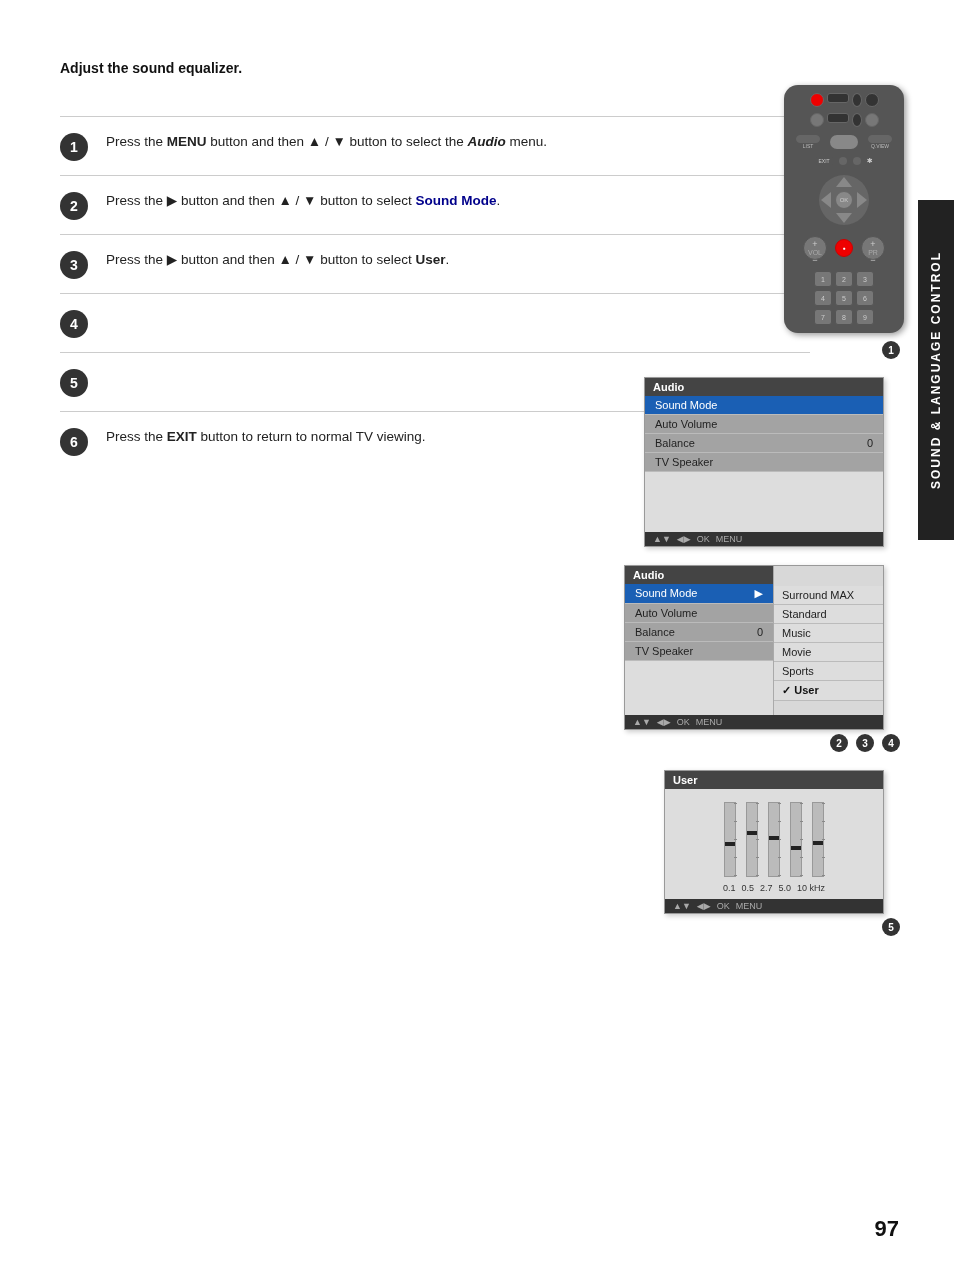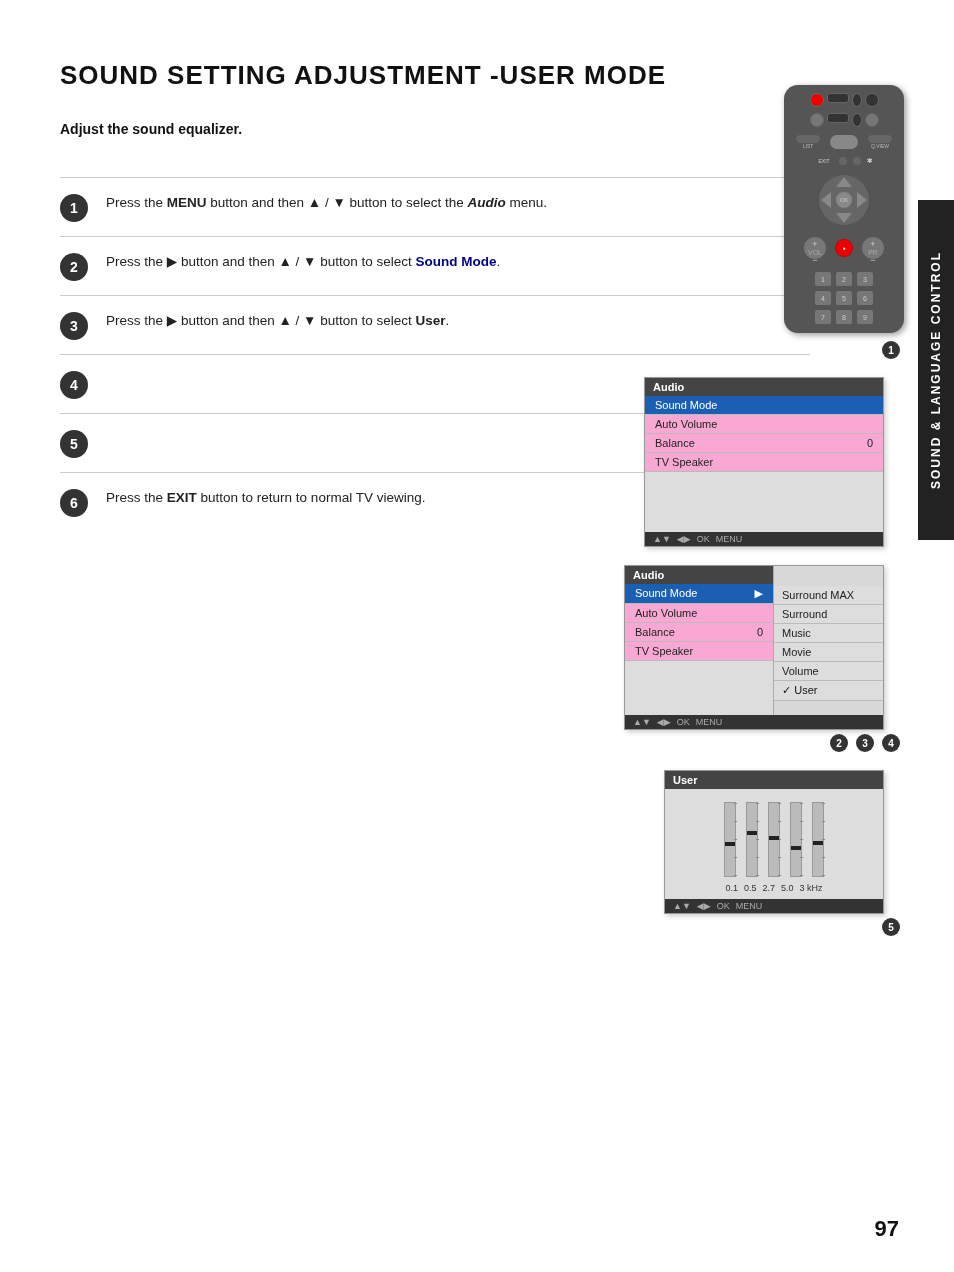--- a/index.html
+++ b/index.html
@@ -134,21 +134,21 @@
     .menu-title-bar {
       background: #444;
       color: #fff;
       padding: 3px 8px;
       font-size: 11px;
       font-weight: bold;
     }
 
     .menu-item {
       padding: 3px 10px;
-      background: #f9a8d4;
+      background: #a3a3a3;
       border-bottom: 1px solid #bbb;
       display: flex;
       justify-content: space-between;
       color: #222;
       font-size: 11px;
     }
 
     .menu-item.highlighted {
       background: #1a5fb4;
       color: #fff;
@@ -170,21 +170,21 @@
     .menu-right-item {
       padding: 3px 8px;
       font-size: 11px;
       color: #222;
       border-bottom: 1px solid #bbb;
       background: #ddd;
     }
 
     .menu-right-item.selected {
       color: #111;
-      font-weight: normal;
+      font-weight: bold;
     }
 
     
     .annotation-badge {
       width: 18px;
       height: 18px;
       border-radius: 50%;
       background: #333;
       color: #fff;
       font-size: 10px;
@@ -192,21 +192,20 @@
       display: inline-flex;
       align-items: center;
       justify-content: center;
       margin-left: 4px;
     }
   </style>
 </head>
 <body>
 
 <div class="main-content">
-  <h1 class="page-title">SOUND SETTING ADJUSTMENT -USER MODE</h1>
   <p class="subtitle">Adjust the sound equalizer.</p>
 
   <div class="step-container">
 
     <div class="step">
       <div class="step-number">1</div>
       <div class="step-text">
         Press the <b>MENU</b> button and then ▲ / ▼ button to select the <b><i>Audio</i></b> menu.
       </div>
     </div>
@@ -380,24 +379,24 @@
             <span>TV Speaker</span>
               <span></span>
           </div>
           <div style="height:18px;background:#ddd;"></div>
           <div style="height:18px;background:#ddd;"></div>
           <div style="height:18px;background:#ddd;"></div>
         </div>
         <div style="width:110px;background:#d8d8d8;border-left:1px solid #aaa;">
           <div style="height:20px;"></div>
           <div class="menu-right-item">Surround MAX</div>
-          <div class="menu-right-item">Surround</div>
+          <div class="menu-right-item">Standard</div>
           <div class="menu-right-item">Music</div>
           <div class="menu-right-item">Movie</div>
-          <div class="menu-right-item">Volume</div>
+          <div class="menu-right-item">Sports</div>
           <div class="menu-right-item selected">✓ User</div>
         </div>
       </div>
       <div class="menu-footer">
         <span>▲▼</span>
           <span>◀▶</span>
           <span>OK</span>
           <span>MENU</span>
       </div>
     </div>
@@ -480,21 +479,21 @@
               <div style="position:absolute;bottom:42%;width:100%;height:4px;background:#222;"></div>
             </div>
           </div>
         </div>
 
         <div style="display:flex;gap:6px;font-size:9px;color:#333;margin-top:4px;">
           <span>0.1</span>
           <span>0.5</span>
           <span>2.7</span>
           <span>5.0</span>
-          <span>3 kHz</span>
+          <span>10 kHz</span>
         </div>
       </div>
       <div class="menu-footer">
         <span>▲▼</span>
           <span>◀▶</span>
           <span>OK</span>
           <span>MENU</span>
       </div>
     </div>
     <div style="display:flex;gap:4px;margin-top:4px;margin-right:4px;">

